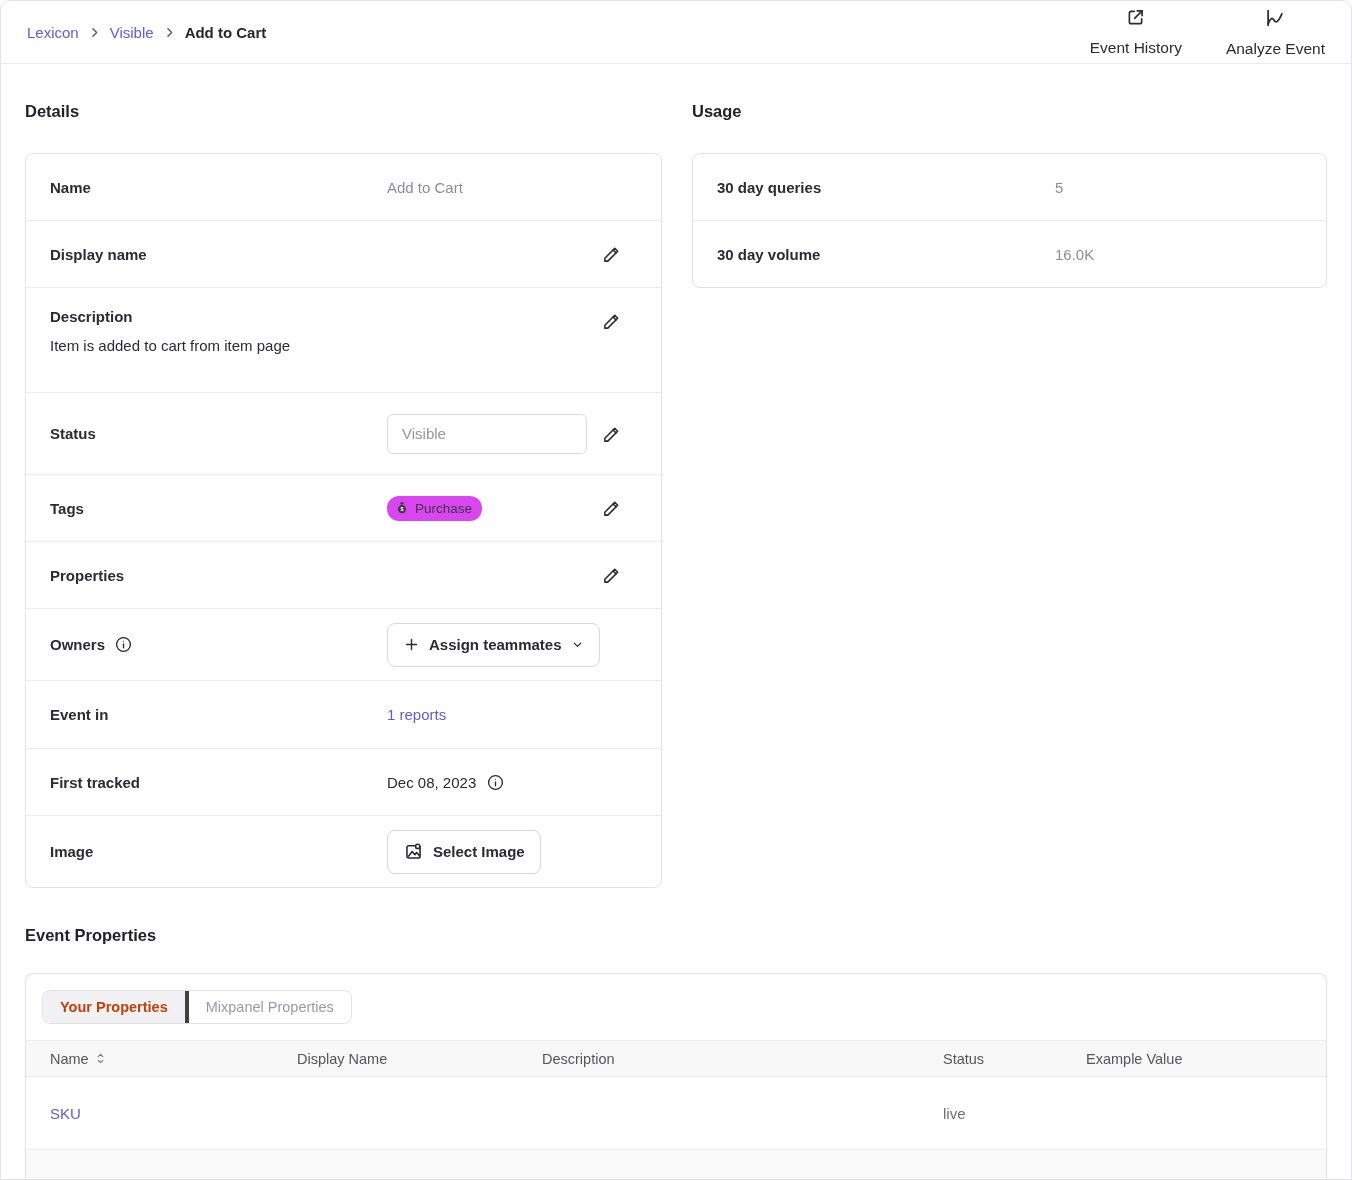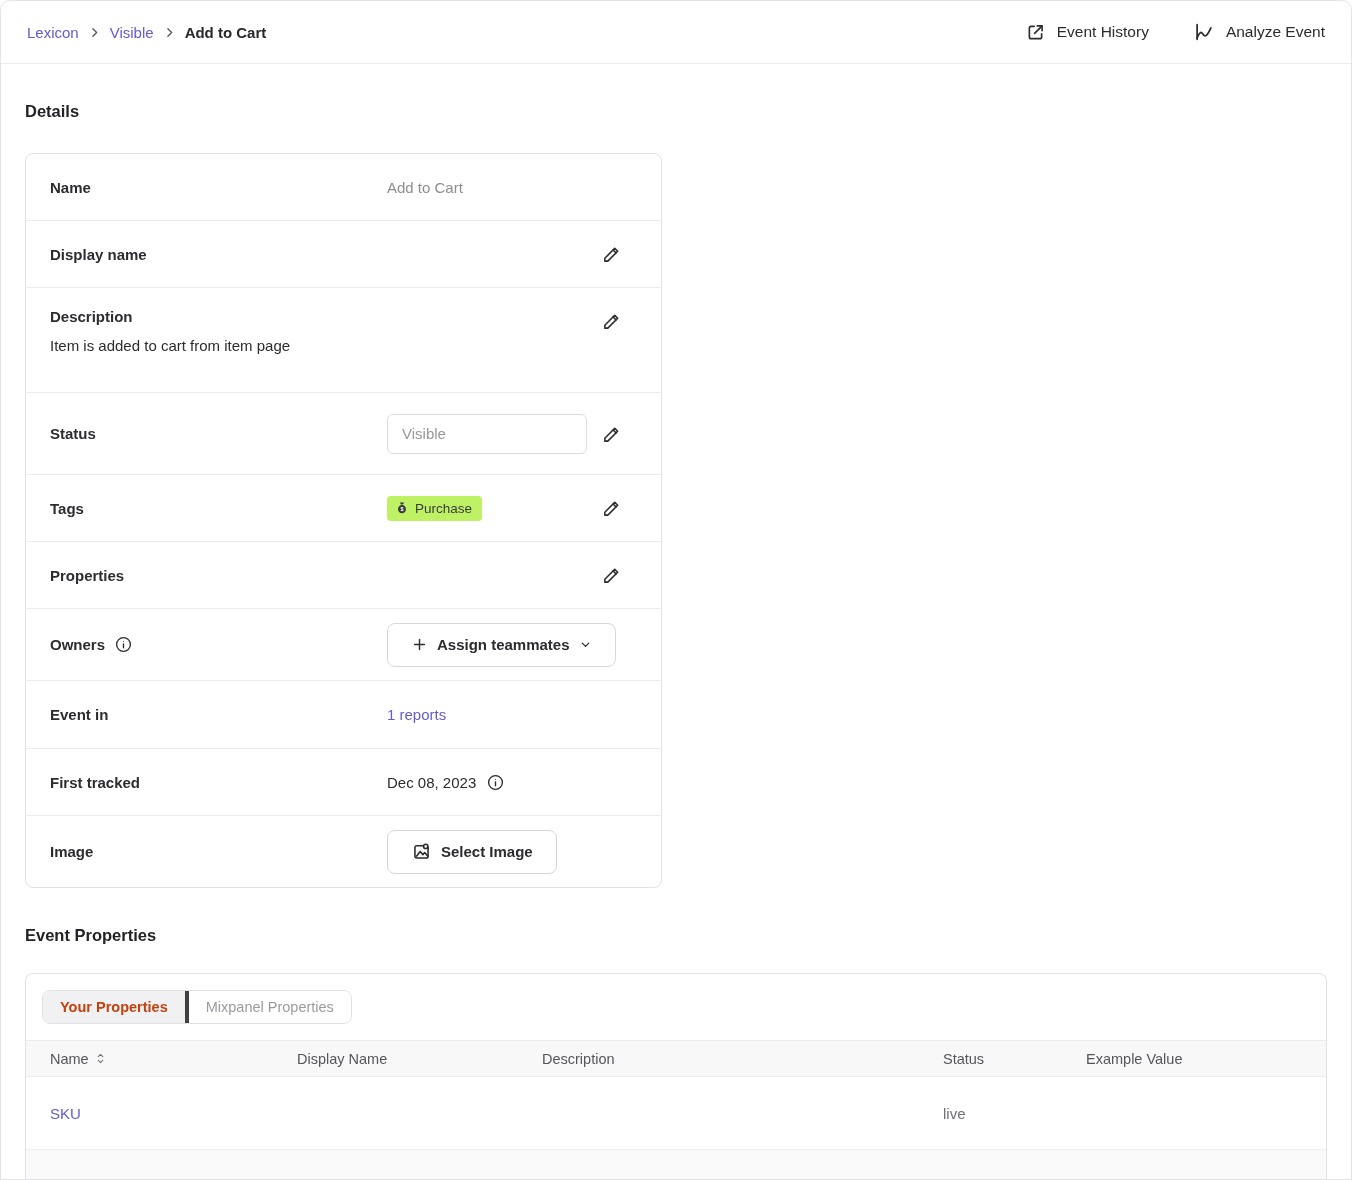--- a/index.html
+++ b/index.html
@@ -23,21 +23,21 @@
     height: 63px;
     display: flex; justify-content: space-between;
     padding: 0 26px;
     border-bottom: 1px solid #ececee;
   }
   .breadcrumb { display:flex; align-items:center; gap:9px; font-size:15px; }
   .crumb-link { color:#635CCB; text-decoration:none; cursor:pointer; }
   .crumb-current { color:#26262b; font-weight:bold; }
   .crumb-sep { display:flex; align-items:center; color:#55555b; }
   .topbar-actions { display:flex; align-items:center; gap:44px; }
-  .topbar-action { display:flex; align-items:center; gap:11px; font-size:15.5px; color:#2b2b30; cursor:pointer; }
+  .topbar-action { display:flex; align-items:center; gap:11px; font-size:15.5px; color:#2b2b30; cursor:pointer;flex-direction:column; }
   .icon { display:inline-flex; align-items:center; justify-content:center; flex-shrink:0; }
 
   
   .main { padding: 38px 24px 0 24px; }
   .cols { display:grid; grid-template-columns: 637px 1fr; column-gap: 30px; }
   .section-title { font-size:16.5px; font-weight:bold; color:#222227; margin-bottom:32px; }
 
   .card {
     border: 1px solid #e2e2e5;
     border-radius: 8px;
@@ -72,28 +72,28 @@
   .status-input {
     width:200px; height:40px;
     border:1px solid #dcdcdf; border-radius:6px;
     display:flex; align-items:center;
     padding-left:14px;
     font-size:15px; color:#97979c;
     background:#fff;
   }
   .tag-chip {
     display:inline-flex; align-items:flex-end; gap:6px;
-    background:#bef264; border-radius:4px;
+    background:#d946ef; border-radius:12px;
     padding:5px 10px 5px 8px;
     font-size:13.5px; color:#3a3a3f;
   }
   .outline-btn {
     display:inline-flex; align-items:center; gap:9px;
     border:1px solid #d8d8dc; border-radius:8px;
-    background:#fff; padding:0 23px; height:44px;
+    background:#fff; padding:0 15px; height:44px;
     font-size:15px; font-weight:600; color:#2b2b30;
     cursor:pointer; font-family:inherit;
   }
   .link { color:#635CCB; text-decoration:none; cursor:pointer; font-size:15px; }
   .info-icon { display:inline-flex; }
 
   
   .ep-section { margin-top: 38px; }
   .ep-card { border:1px solid #e2e2e5; border-radius:8px 8px 0 0; border-bottom:none; }
   .tabs-wrap { padding:16px; }
@@ -313,20 +313,33 @@
                   </svg>
                 </span>
                 <span>Select Image</span>
               </button>
             </div>
           </div>
 
         </div>
       </div>
 
+      <div>
+        <div class="section-title">Usage</div>
+        <div class="card">
+          <div class="d-row" style="min-height:66px;">
+            <div class="d-label" style="width:338px;">30 day queries</div>
+            <div class="d-value value-muted">5</div>
+          </div>
+          <div class="d-row" style="min-height:67px;">
+            <div class="d-label" style="width:338px;">30 day volume</div>
+            <div class="d-value value-muted">16.0K</div>
+          </div>
+        </div>
+      </div>
 
     </div>
 
     <div class="ep-section">
       <div class="section-title" style="margin-bottom:8px;">Event Properties</div>
       <div class="card ep-card">
 
         <div class="tabs-wrap">
           <div class="segmented">
             <div class="segment active">Your Properties</div>

